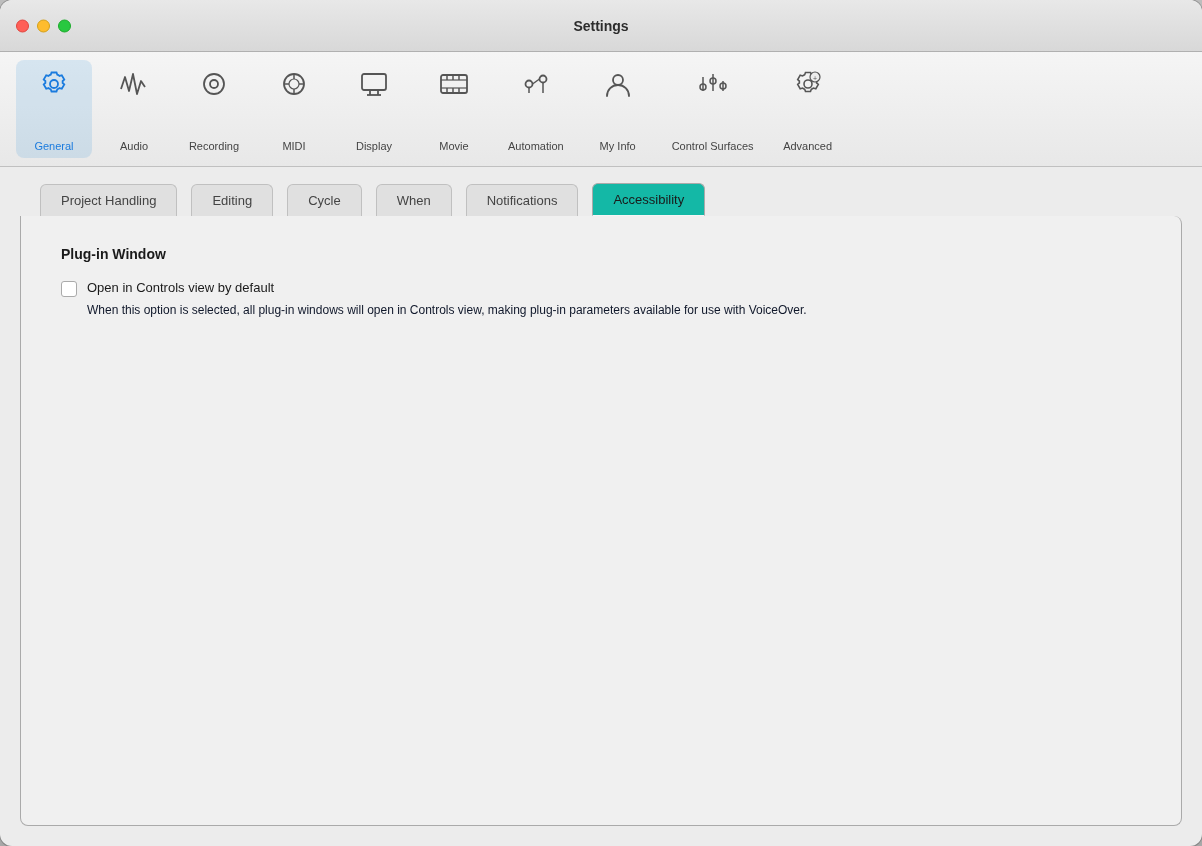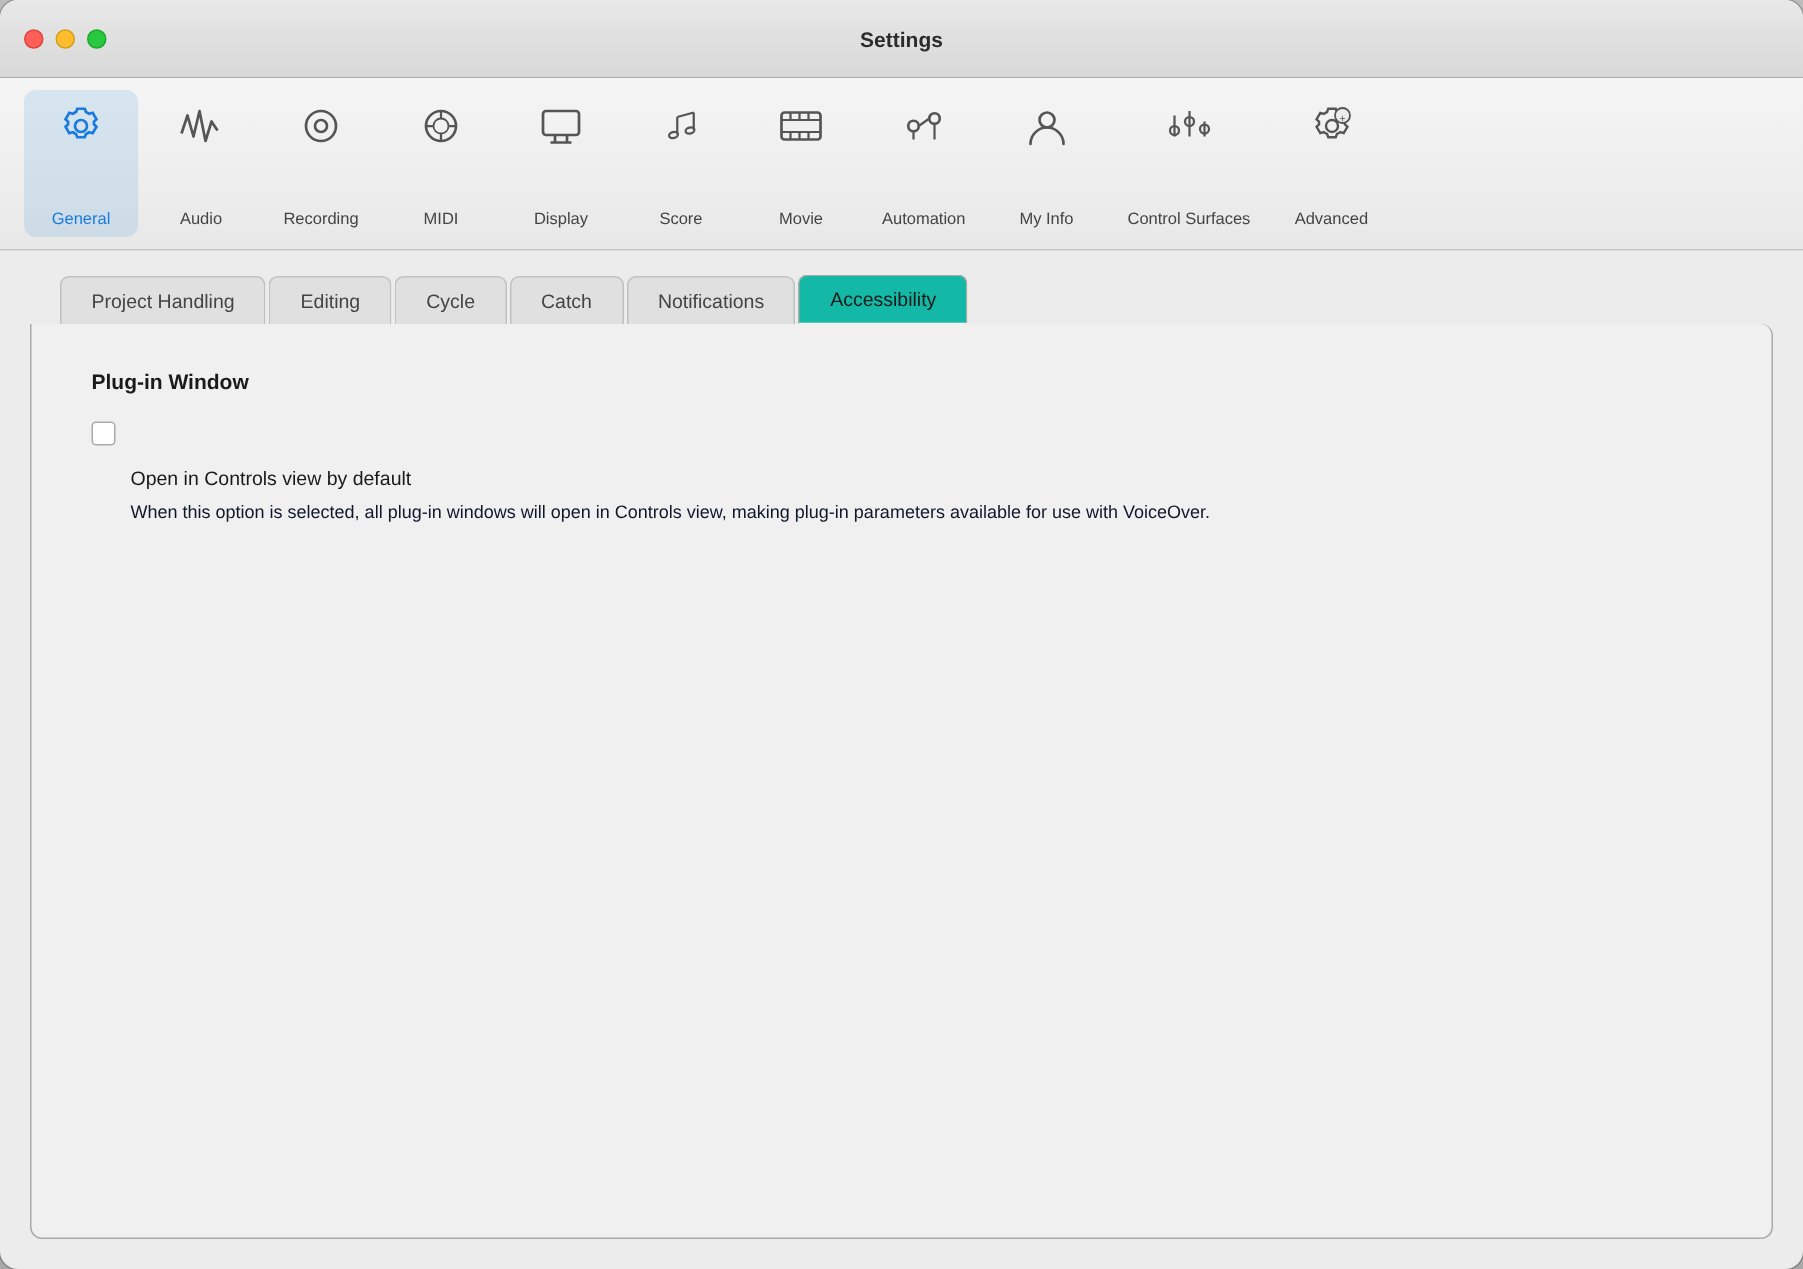--- a/index.html
+++ b/index.html
@@ -118,21 +118,21 @@
       width: 30px;
       height: 30px;
     }
 
     
     .tab-bar {
       background: #ececec;
       padding: 16px 40px 0 40px;
       display: flex;
       align-items: flex-end;
-      gap: 0;
+      gap: 12px;
     }
 
     .tab {
       padding: 8px 20px;
       font-size: 13px;
       color: #444;
       cursor: pointer;
       border: 1px solid #c0c0c0;
       border-bottom: none;
       border-radius: 6px 6px 0 0;
@@ -184,21 +184,20 @@
       background: white;
       flex-shrink: 0;
       margin-top: 1px;
       cursor: pointer;
     }
 
     .option-text {
       display: flex;
       flex-direction: column;
       gap: 6px;
-      margin-top: 31px;
     }
 
     .option-label {
       font-size: 13px;
       color: #1a1a1a;
     }
 
     .option-description {
       font-size: 12px;
       color: #0f172a;
@@ -270,33 +269,20 @@
         <svg viewBox="0 0 30 30" fill="none" xmlns="http://www.w3.org/2000/svg">
           <rect x="3" y="5" width="24" height="16" rx="2" stroke="#555" stroke-width="1.8" fill="none"></rect>
           <line x1="11" y1="21" x2="11" y2="26" stroke="#555" stroke-width="1.8"></line>
           <line x1="19" y1="21" x2="19" y2="26" stroke="#555" stroke-width="1.8"></line>
           <line x1="8" y1="26" x2="22" y2="26" stroke="#555" stroke-width="1.8"></line>
         </svg>
       </span>
       <span class="label">Display</span>
     </div>
 
-    <div class="toolbar-item">
-      <span class="icon">
-        <svg viewBox="0 0 30 30" fill="none" xmlns="http://www.w3.org/2000/svg">
-
-          <ellipse cx="10" cy="21" rx="3" ry="2" stroke="#555" stroke-width="1.5" fill="none" transform="rotate(-15 10 21)"></ellipse>
-          <ellipse cx="21" cy="18" rx="3" ry="2" stroke="#555" stroke-width="1.5" fill="none" transform="rotate(-15 21 18)"></ellipse>
-          <line x1="12.5" y1="20.5" x2="12.5" y2="9" stroke="#555" stroke-width="1.5"></line>
-          <line x1="23.5" y1="17.5" x2="23.5" y2="6" stroke="#555" stroke-width="1.5"></line>
-          <line x1="12.5" y1="9" x2="23.5" y2="6" stroke="#555" stroke-width="1.5"></line>
-        </svg>
-      </span>
-      <span class="label">Score</span>
-    </div>
 
     <div class="toolbar-item">
       <span class="icon">
         <svg viewBox="0 0 30 30" fill="none" xmlns="http://www.w3.org/2000/svg">
           <rect x="2" y="6" width="26" height="18" rx="2" stroke="#555" stroke-width="1.8" fill="none"></rect>
           <line x1="2" y1="11" x2="28" y2="11" stroke="#555" stroke-width="1.2"></line>
           <line x1="2" y1="19" x2="28" y2="19" stroke="#555" stroke-width="1.2"></line>
           <line x1="8" y1="6" x2="8" y2="11" stroke="#555" stroke-width="1.5"></line>
           <line x1="14" y1="6" x2="14" y2="11" stroke="#555" stroke-width="1.5"></line>
           <line x1="20" y1="6" x2="20" y2="11" stroke="#555" stroke-width="1.5"></line>
@@ -357,21 +343,21 @@
       </span>
       <span class="label">Advanced</span>
     </div>
 
   </div>
 
   <div class="tab-bar">
     <div class="tab">Project Handling</div>
     <div class="tab">Editing</div>
     <div class="tab">Cycle</div>
-    <div class="tab">Catch</div>
+    <div class="tab">When</div>
     <div class="tab">Notifications</div>
     <div class="tab active">Accessibility</div>
   </div>
 
   <div class="content">
 
     <div class="section-title">Plug-in Window</div>
 
     <div class="option-row">
       <div class="checkbox"></div>

